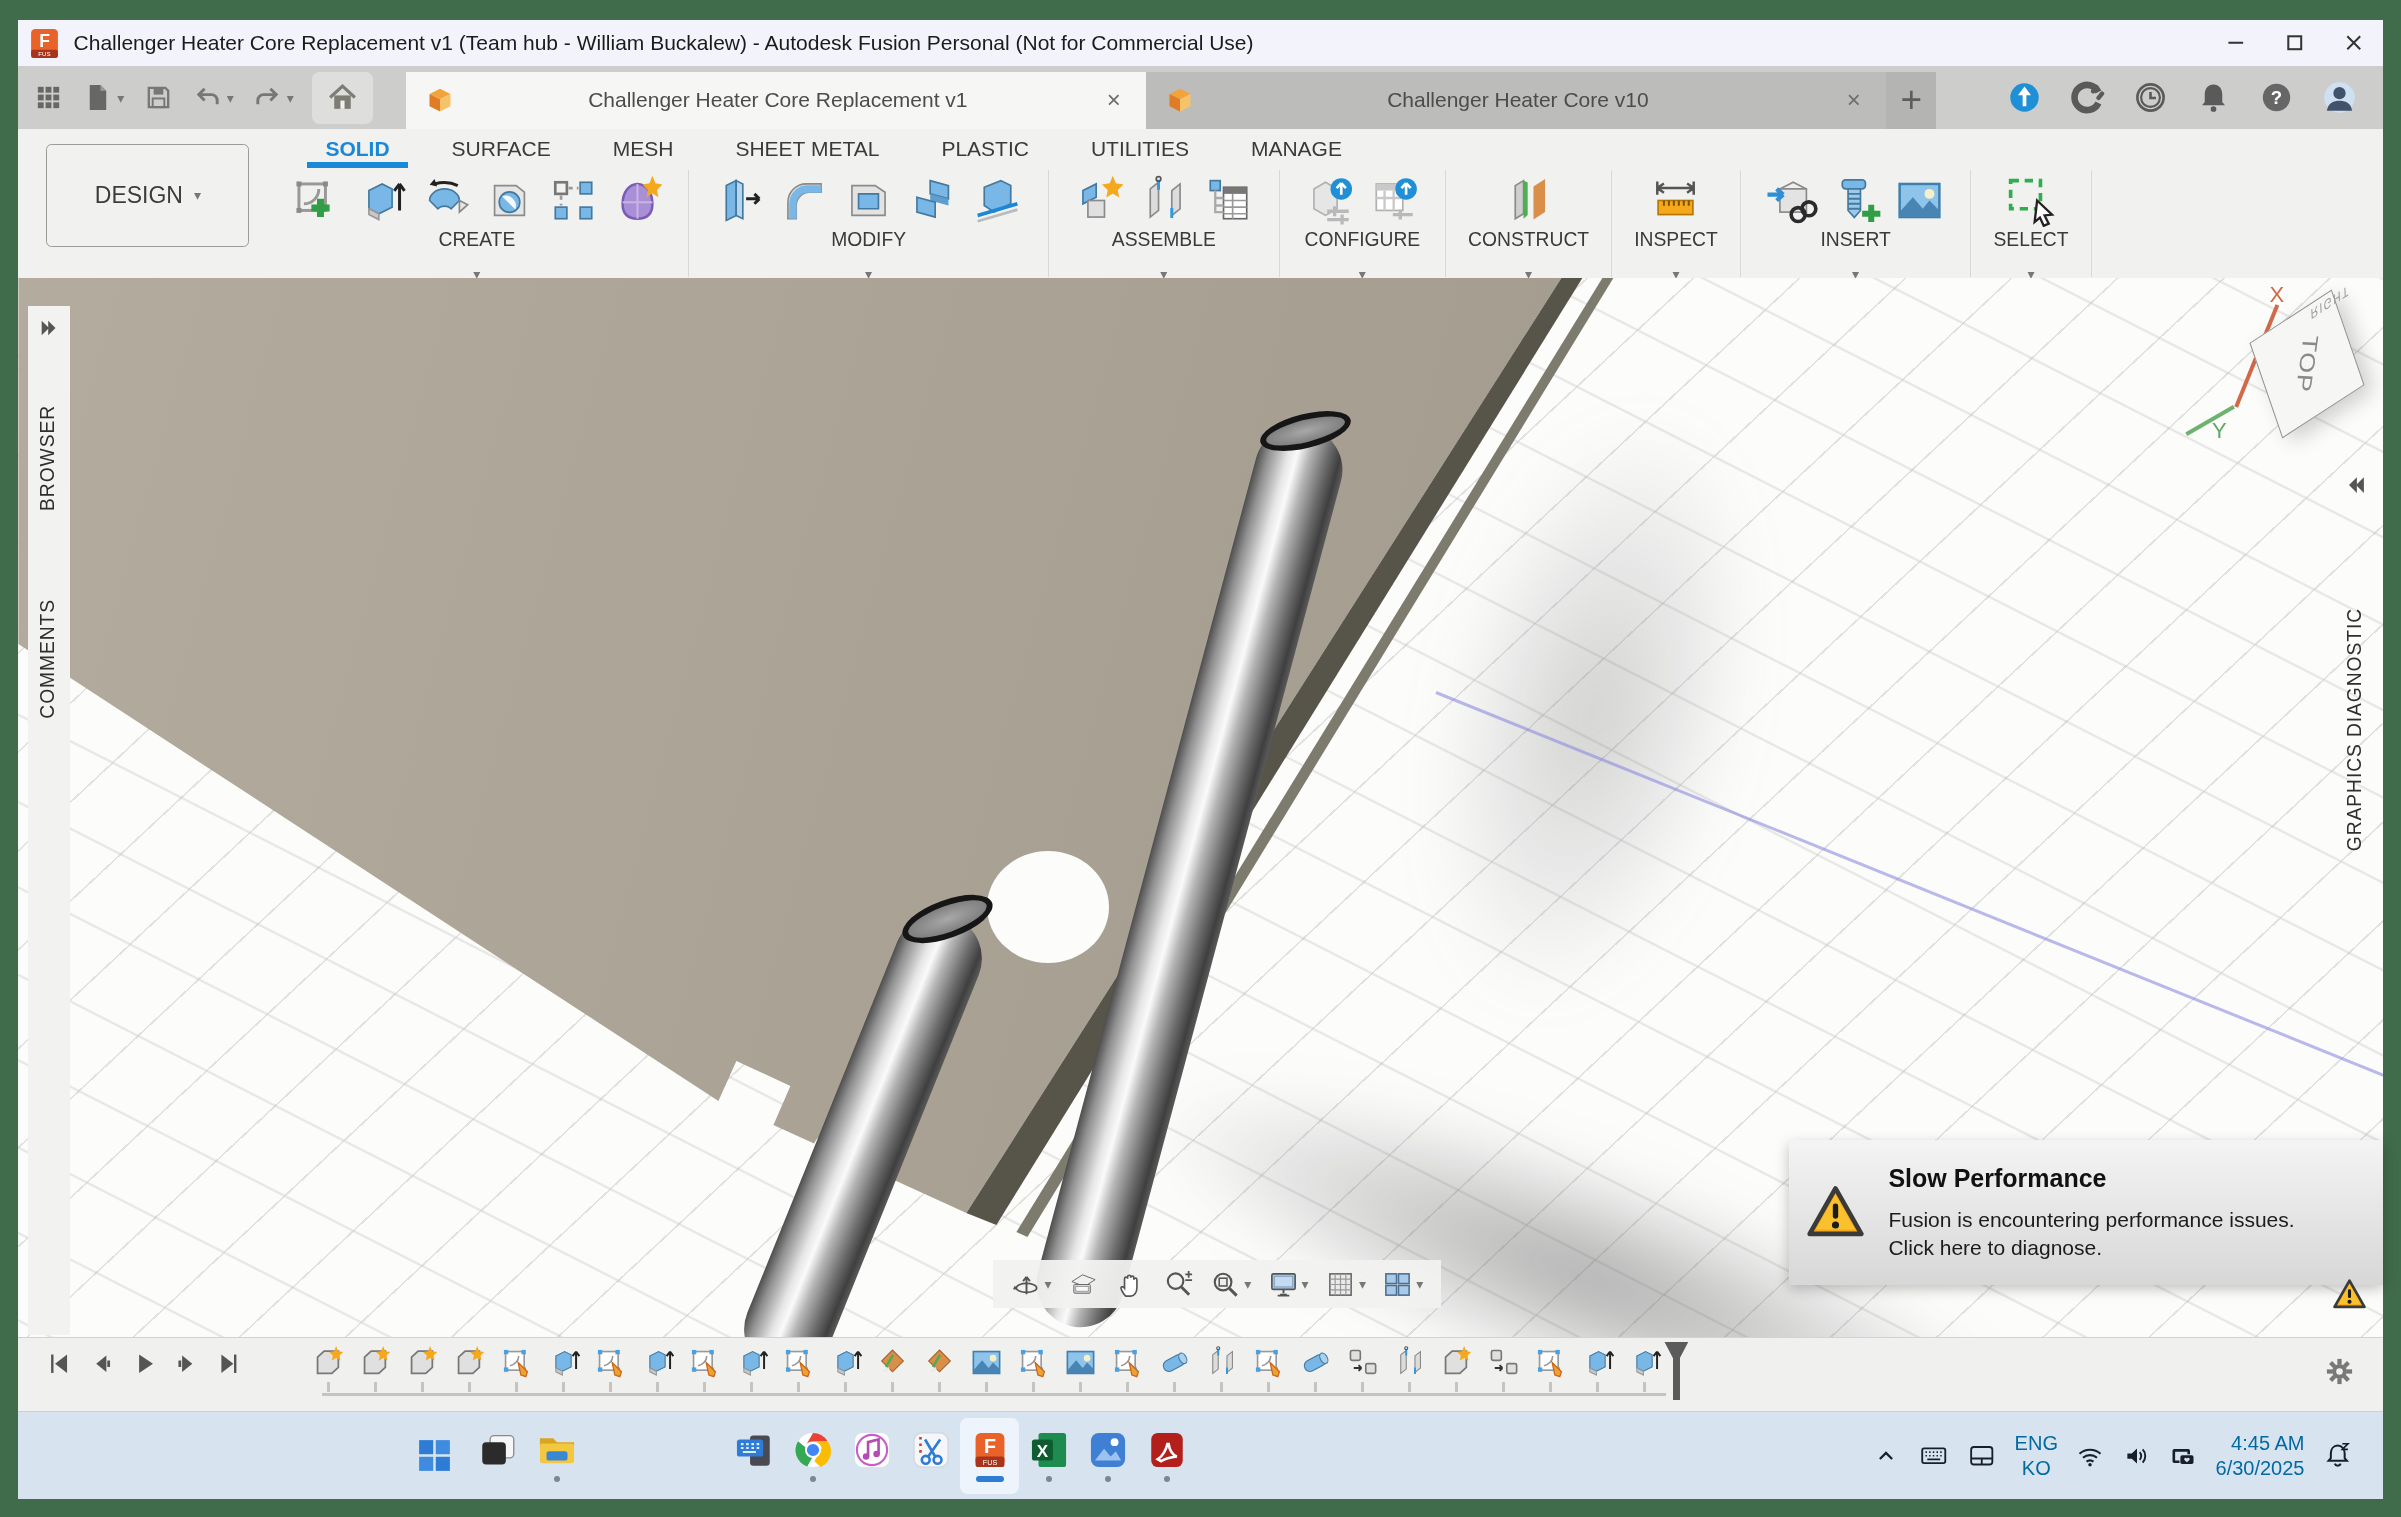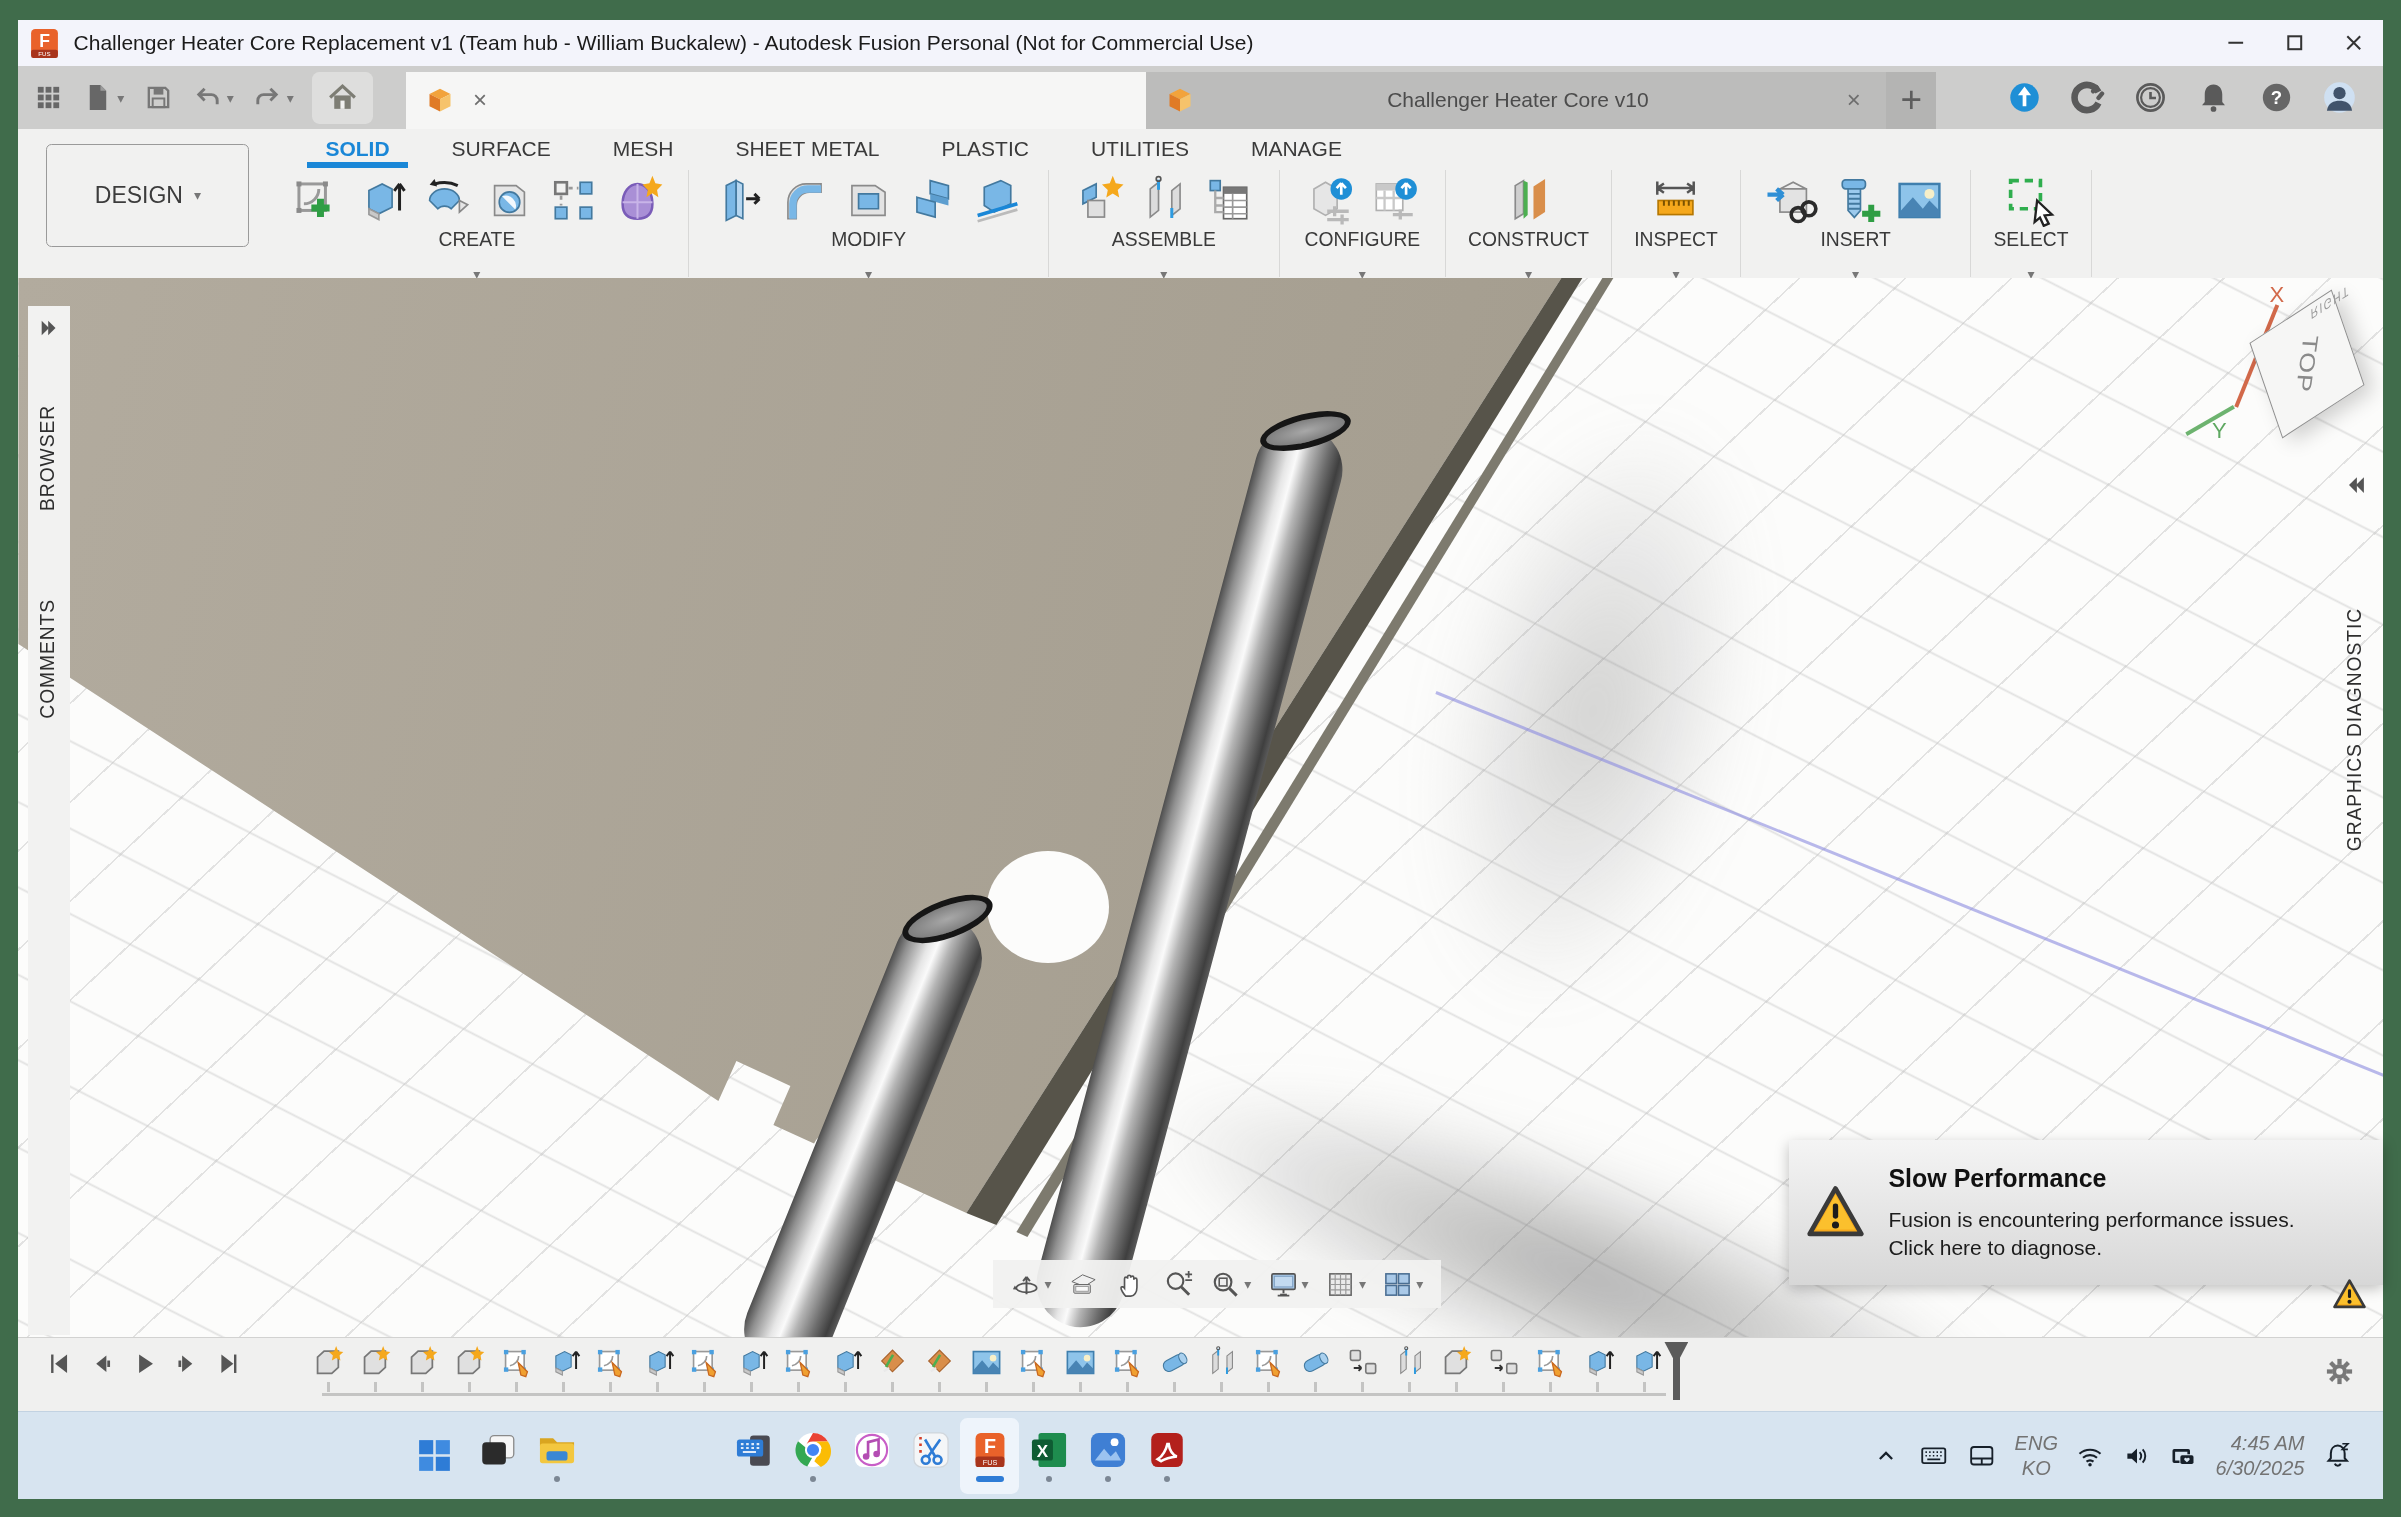--- a/index.html
+++ b/index.html
@@ -127,21 +127,21 @@
               display:flex;align-items:center;padding:0 18.4px;gap:11px;box-sizing:border-box;}
   #searchpill input{border:none;outline:none;background:transparent;font-size:22px;color:#333;
                     font-family:"Liberation Sans",sans-serif;width:230px;}
   .pin{width:59px;height:76px;display:flex;flex-direction:column;align-items:center;justify-content:center;
        gap:4.6px;border-radius:7.4px;}
   .pin .dot{width:6.4px;height:6.4px;border-radius:3.7px;background:#7c8794;visibility:hidden;}
   .pin.running .dot{visibility:visible;}
   .pin.active{background:#eef4fb;}
   .pin.active .dot{width:28px;background:#2e7cd6;}
   #tbtray{position:absolute;right:0;top:0;height:87px;display:flex;align-items:center;gap:18.4px;padding-right:31px;}
-  .traytxt{font-size:20px;color:#737373;text-align:center;line-height:25px;font-style:italic;}
+  .traytxt{font-size:20px;color:#0369a1;text-align:center;line-height:25px;}
   #clockblk{text-align:right;}
 </style>
 </head>
 <body>
 
 <div id="titlebar" class="abs">
   <span class="badge" id="appBadge">
       <svg class="icn" width="33" height="33" viewBox="0 0 32 32" fill="none">
         <rect x="3" y="2" width="26" height="28" rx="4" fill="#e9622a"></rect>
         <rect x="3" y="22" width="26" height="8" rx="2" fill="#a8341c"></rect>
@@ -224,20 +224,21 @@
     </div>
   <div id="docTabs">
       <div class="dtab active">
         <span>
           <svg class="icn" width="28" height="28" viewBox="0 0 32 32" fill="none">
             <polygon points="16,3 28,9 16,15 4,9" fill="#f2a33c"></polygon>
             <polygon points="4,9 16,15 16,29 4,23" fill="#e07b26"></polygon>
             <polygon points="28,9 16,15 16,29 28,23" fill="#f6c36b"></polygon>
           </svg>
         </span>
+        <span class="lbl">Challenger Heater Core Replacement v1</span>
         <span class="x">×</span>
       </div>
       <div class="dtab inactive">
         <span>
           <svg class="icn" width="28" height="28" viewBox="0 0 32 32" fill="none">
             <polygon points="16,3 28,9 16,15 4,9" fill="#f2a33c"></polygon>
             <polygon points="4,9 16,15 16,29 4,23" fill="#e07b26"></polygon>
             <polygon points="28,9 16,15 16,29 28,23" fill="#f6c36b"></polygon>
           </svg>
         </span>

